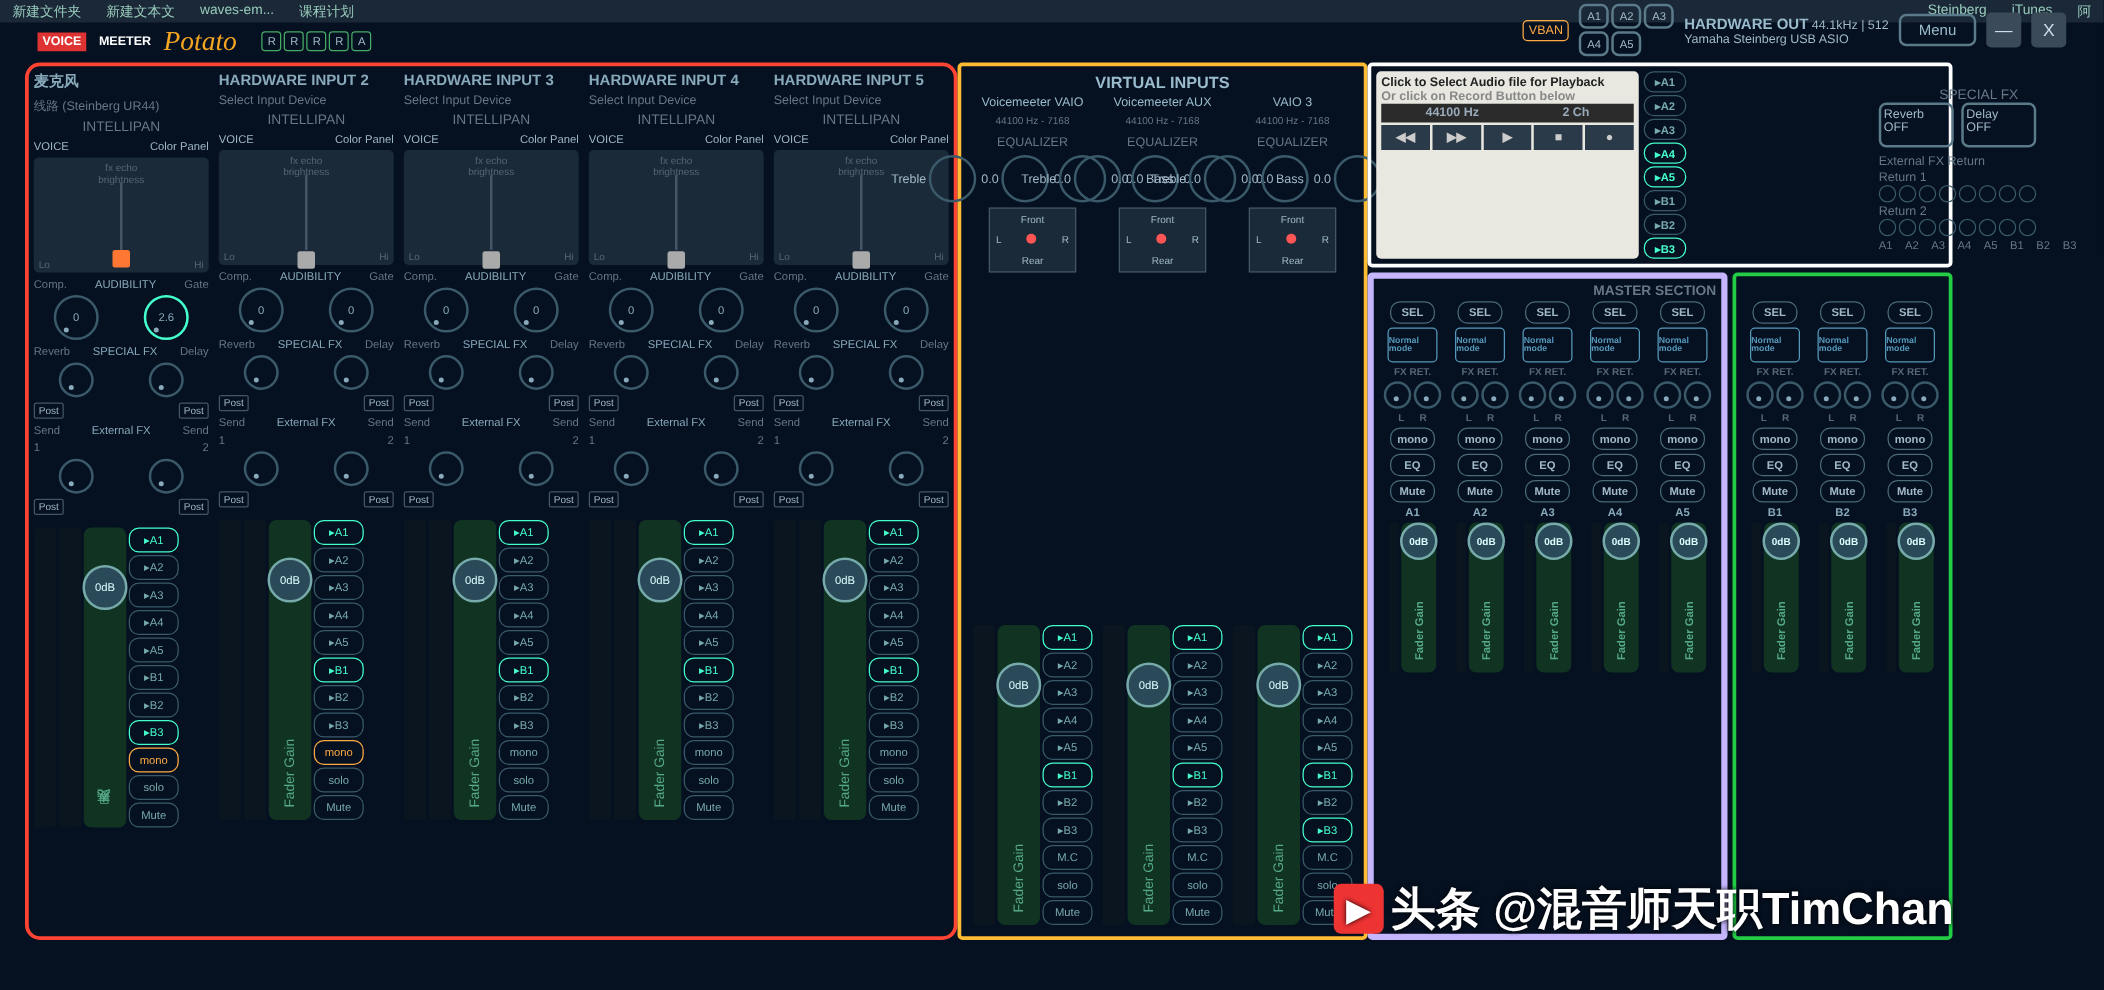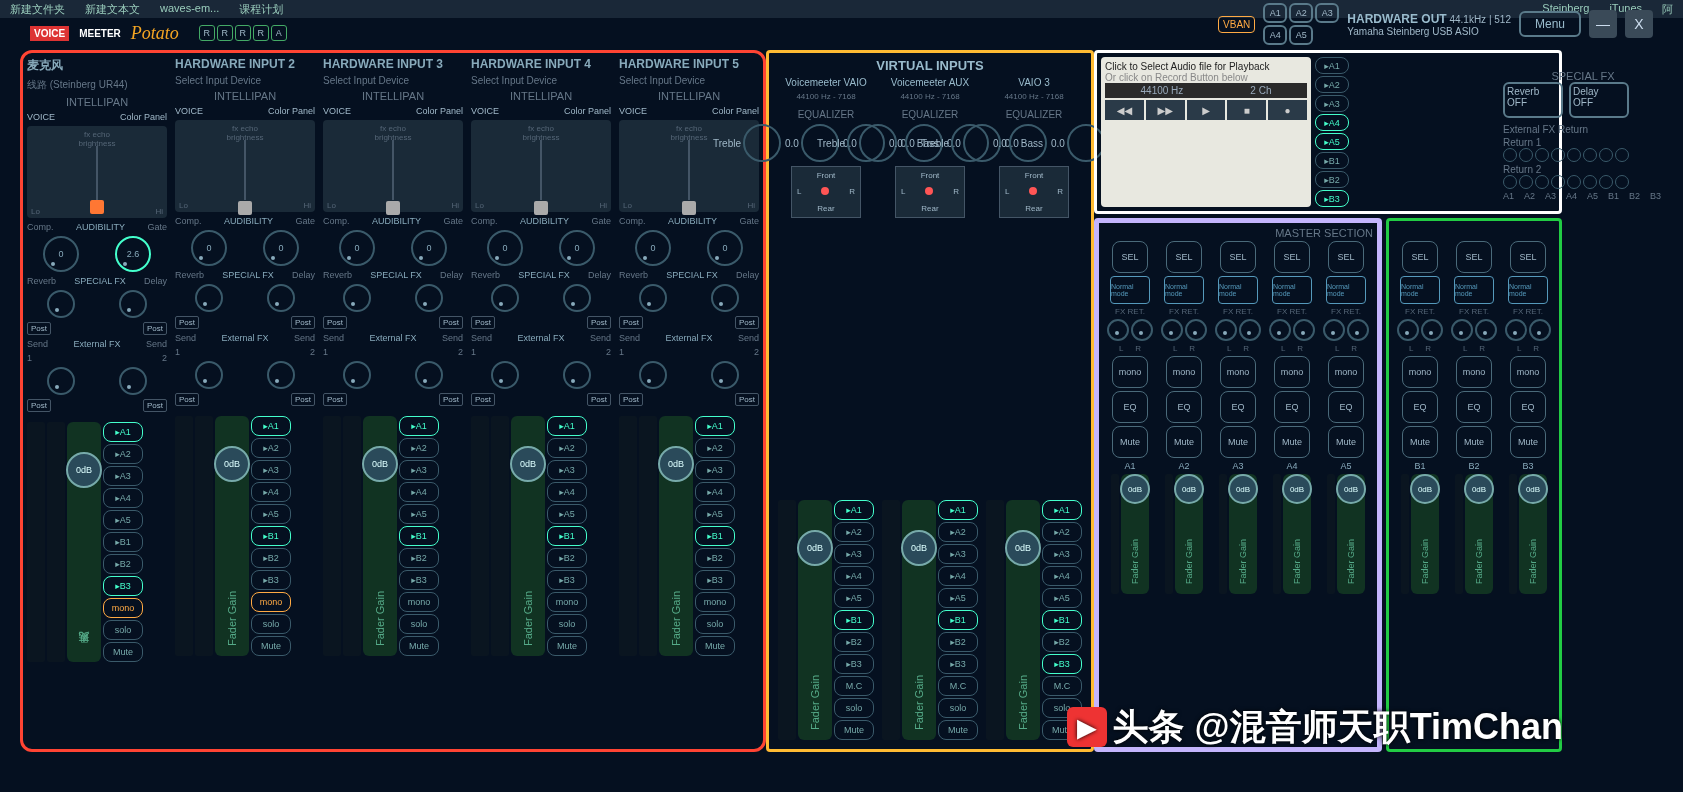--- a/index.html
+++ b/index.html
@@ -1,21 +1,21 @@
 <!DOCTYPE html>
 <html><head>
 <meta charset="utf-8">
 <style>
   *{margin:0;padding:0;box-sizing:border-box;font-family:Arial,sans-serif;}
   body{background:#051020;color:#a0b8c8;font-size:10px;overflow:hidden;width:1683px;height:792px;position:relative;}
   .topbar{height:18px;background:#1a2838;display:flex;align-items:center;padding:0 10px;gap:20px;font-size:11px;color:#9cb;}
   .logo-row{height:30px;display:flex;align-items:center;gap:10px;padding:0 30px;}
   .logo-voice{background:#d33;color:#fff;font-weight:bold;padding:2px 4px;}
   .logo-meeter{color:#fff;font-weight:bold;}
-  .logo-potato{color:#f5a623;font-style:italic;font-size:18px;font-family:cursive;}
+  .logo-potato{color:#f5a623;font-style:italic;font-size:22px;font-family:cursive;}
   .r-row{display:flex;gap:2px;margin-left:10px;}
   .r-btn{border:1px solid #4a6;border-radius:3px;width:16px;height:16px;display:flex;align-items:center;justify-content:center;font-size:9px;}
   .main{position:absolute;top:50px;left:20px;right:20px;bottom:40px;display:flex;}
   .section{position:relative;}
   .sec-red{border:3px solid #f43;border-radius:12px;}
   .sec-yellow{border:3px solid #fb3;border-radius:4px;}
   .sec-white{border:3px solid #fff;border-radius:4px;}
   .sec-blue{border:5px solid #c4b5fd;border-radius:4px;}
   .sec-green{border:3px solid #2c4;border-radius:4px;}
   .strip{width:148px;padding:4px;display:flex;flex-direction:column;gap:4px;}
@@ -54,21 +54,21 @@
   .recorder{background:#e8e8e0;border-radius:4px;padding:4px;color:#222;width:210px;}
   .recorder .line{font-size:10px;}
   .tape{background:#2a2a2a;border-radius:4px;height:50px;margin-top:4px;display:flex;align-items:center;justify-content:space-around;}
   .reel{width:30px;height:30px;border:3px solid #888;border-radius:50%;}
   .lcd{background:#000;color:#0cf;padding:2px 6px;font-size:10px;border-radius:2px;}
   .rec-info{background:#2a2a2a;color:#9ab;display:flex;justify-content:space-around;padding:2px;font-size:10px;}
   .transport{display:flex;gap:2px;margin-top:2px;}
   .tbtn{flex:1;background:#2a3a48;height:20px;display:flex;align-items:center;justify-content:center;color:#ccc;}
   
   .master-strip{width:54px;display:flex;flex-direction:column;align-items:center;gap:3px;padding:2px;}
-  .sel-btn{border:1px solid #4a6a7a;border-radius:8px;width:36px;height:32px;display:flex;align-items:center;justify-content:center;font-size:9px;}
+  .sel-btn{border:1px solid #4a6a7a;border-radius:8px;width:36px;height:18px;display:flex;align-items:center;justify-content:center;font-size:9px;}
   .mode-btn{border:1px solid #59b;border-radius:4px;width:40px;height:28px;font-size:7px;color:#59b;display:flex;flex-direction:column;align-items:center;justify-content:center;}
   .mfader{width:28px;height:120px;background:#132;border-radius:6px;position:relative;display:flex;justify-content:center;}
   .mfader .fader-cap{width:30px;height:30px;top:0;font-size:8px;}
   .mfader .fader-label{font-size:9px;}
   
   .hdr-right{position:absolute;top:0;right:30px;display:flex;gap:8px;align-items:center;height:48px;}
   .hdr-box{border:1px solid #456;border-radius:4px;padding:2px 4px;}
   .menu-btn{border:2px solid #5a7a8a;border-radius:6px;padding:4px 14px;font-size:12px;color:#9bc;}
   .win-btn{width:28px;height:28px;background:#3a4a58;border-radius:4px;display:flex;align-items:center;justify-content:center;color:#cde;font-size:14px;}
   .patch-grid{display:flex;gap:2px;}
@@ -685,21 +685,21 @@
               <div class="route-btn on">▸B3</div>
         <div class="route-btn">M.C</div>
         <div class="route-btn">solo</div>
         <div class="route-btn">Mute</div>
       </div>
     </div>
   </div>
       </div>
   </div>
 
-  <div style="display:flex;flex-direction:column;gap:4px;">
+  <div style="display:flex;flex-direction:column;gap:4px;font-weight:bold;">
 
     <div class="section sec-white" style="display:flex;padding:4px;gap:4px;">
       <div class="recorder">
         <div class="line">Click to Select Audio file for Playback</div>
         <div class="line" style="color:#888;">Or click on Record Button below</div>
         <div class="rec-info">
           <span>44100 Hz</span>
           <span>2 Ch</span>
         </div>
         <div class="transport">

